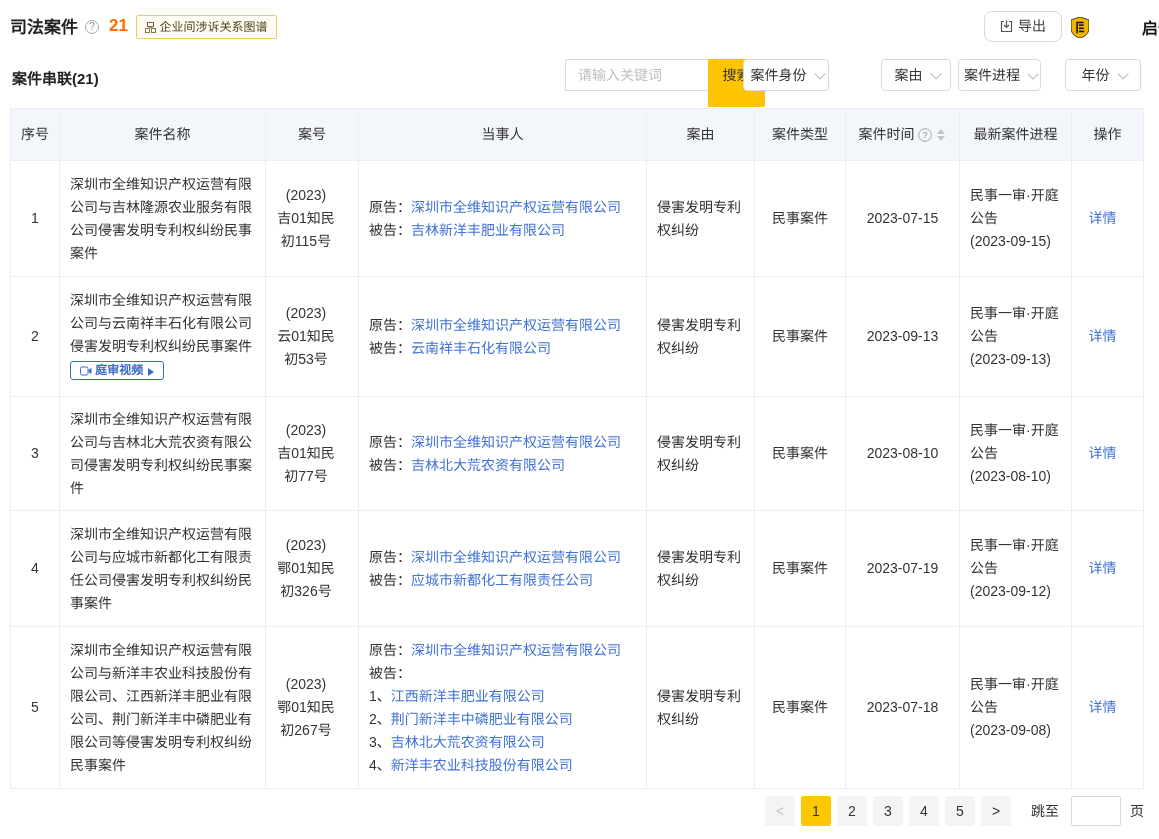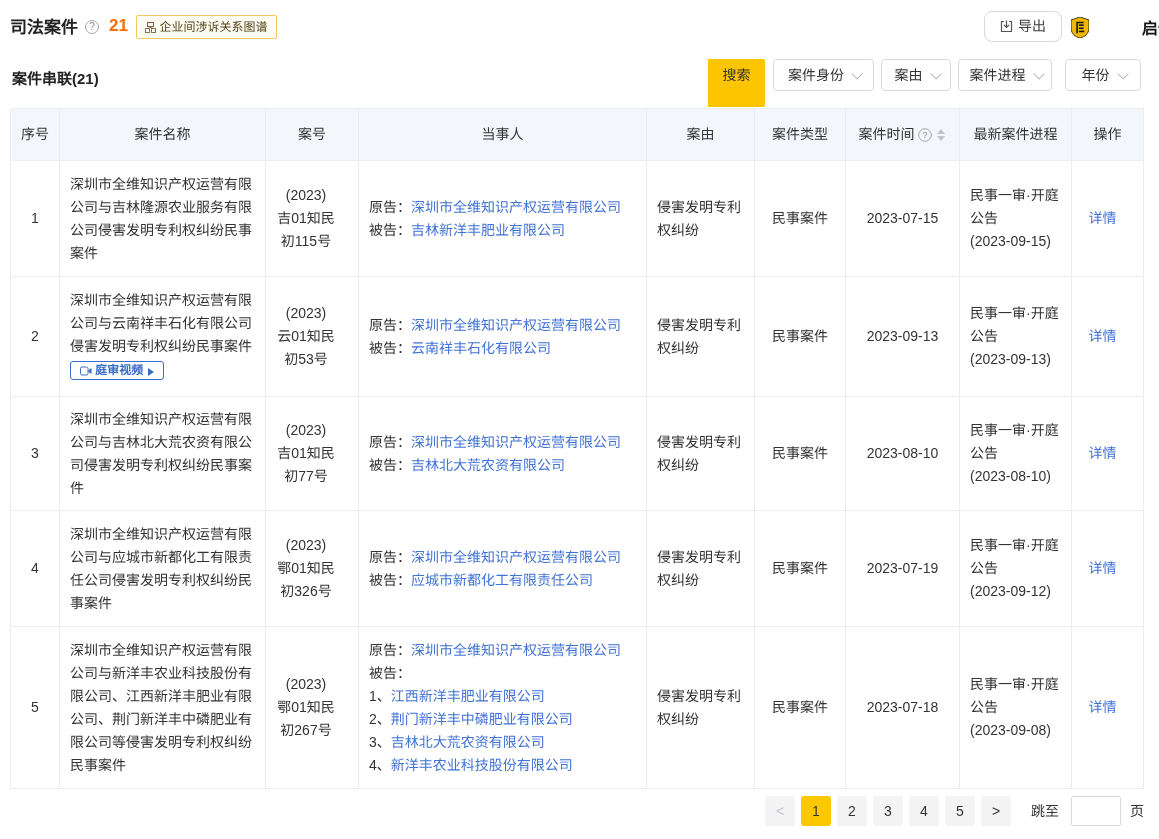--- a/index.html
+++ b/index.html
@@ -24,23 +24,23 @@
 .tm { font-size:6.5px; color:#141414; align-self:flex-start; margin-top:3px; margin-left:1px; }
 
 
 .sub { position:absolute; left:12px; top:67px; font-size:15px; font-weight:bold; color:#222; }
 
 
 .searchbox { position:absolute; left:565px; top:59px; width:143px; height:32px; border:1px solid #d9d9d9; border-right:none; border-radius:2px 0 0 2px; background:#fff; font-size:14px; color:#bfbfbf; line-height:30px; padding-left:12px; }
 .searchbtn { position:absolute; left:708px; top:59px; width:57px; height:48px; background:#fdc400; color:#333; font-size:14px; text-align:center; line-height:32px; border-radius:0 2px 2px 0; }
 .drop { position:absolute; top:59px; height:32px; border:1px solid #d9d9d9; border-radius:4px; background:#fff; font-size:14px; color:#333; line-height:30px; text-align:center; }
 .chev { display:inline-block; width:8px; height:8px; border-right:1.5px solid #b6b9bf; border-bottom:1.5px solid #b6b9bf; transform:rotate(45deg) translateY(-3px); margin-left:7px; }
-.d1 { left:773px; width:101px; }
+.d1 { left:743px; width:86px; }
 .d2 { left:881px; width:70px; }
-.d3 { left:958px; width:94px; }
+.d3 { left:958px; width:83px; }
 .d4 { left:1065px; width:76px; }
 
 
 table { position:absolute; left:10px; top:108px; width:1133px; border-collapse:collapse; table-layout:fixed; font-size:14px; color:#333; }
 th, td { border:1px solid #e9edf4; vertical-align:middle; font-weight:normal; padding:10.5px 10px; line-height:23px; }
 th { background:#f3f6fb; padding:14px 4px; text-align:center; color:#333; }
 td.c { text-align:center; }
 td.op { text-align:center; padding-right:20px; }
 td.no { text-align:center; padding-right:22px; }
 a { color:#4173d6; text-decoration:none; }
@@ -84,20 +84,21 @@
         <rect x="7.5" y="7" width="4.5" height="1.5" fill="#141414"></rect>
         <rect x="7.5" y="10" width="4.5" height="1.5" fill="#141414"></rect>
         <rect x="7.5" y="13" width="5" height="1.5" fill="#141414"></rect>
       </svg>
       <span class="logoname">启信宝</span>
       <span class="tm">TM</span>
   </div>
 
   <div class="sub">案件串联(21)</div>
 
+  <div class="searchbox">请输入关键词</div>
   <div class="searchbtn">搜索</div>
   <div class="drop d1">案件身份<span class="chev"></span></div>
   <div class="drop d2">案由<span class="chev"></span></div>
   <div class="drop d3">案件进程<span class="chev"></span></div>
   <div class="drop d4">年份<span class="chev"></span></div>
 
   <table>
     <colgroup>
       <col style="width:49px">
         <col style="width:206px">

